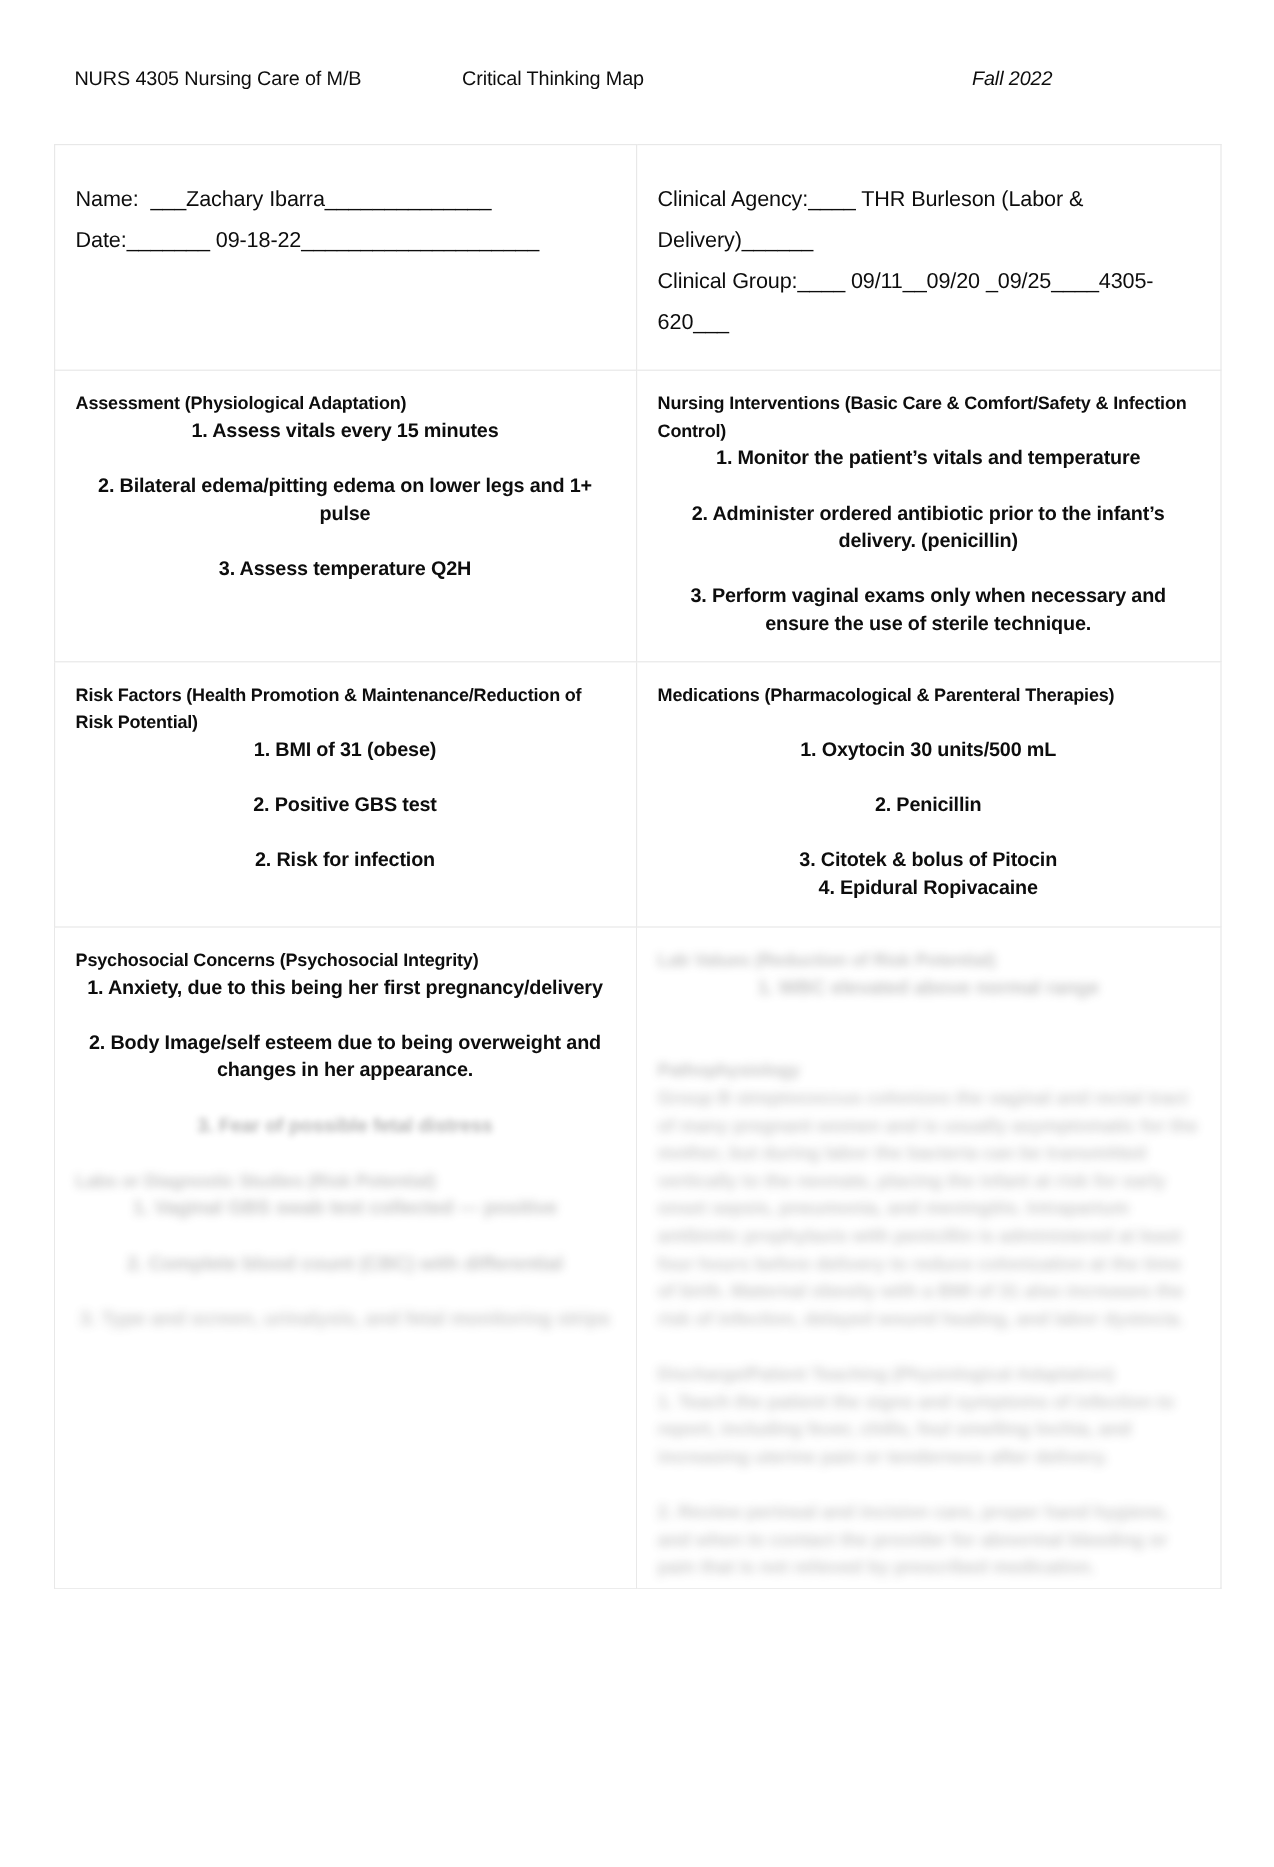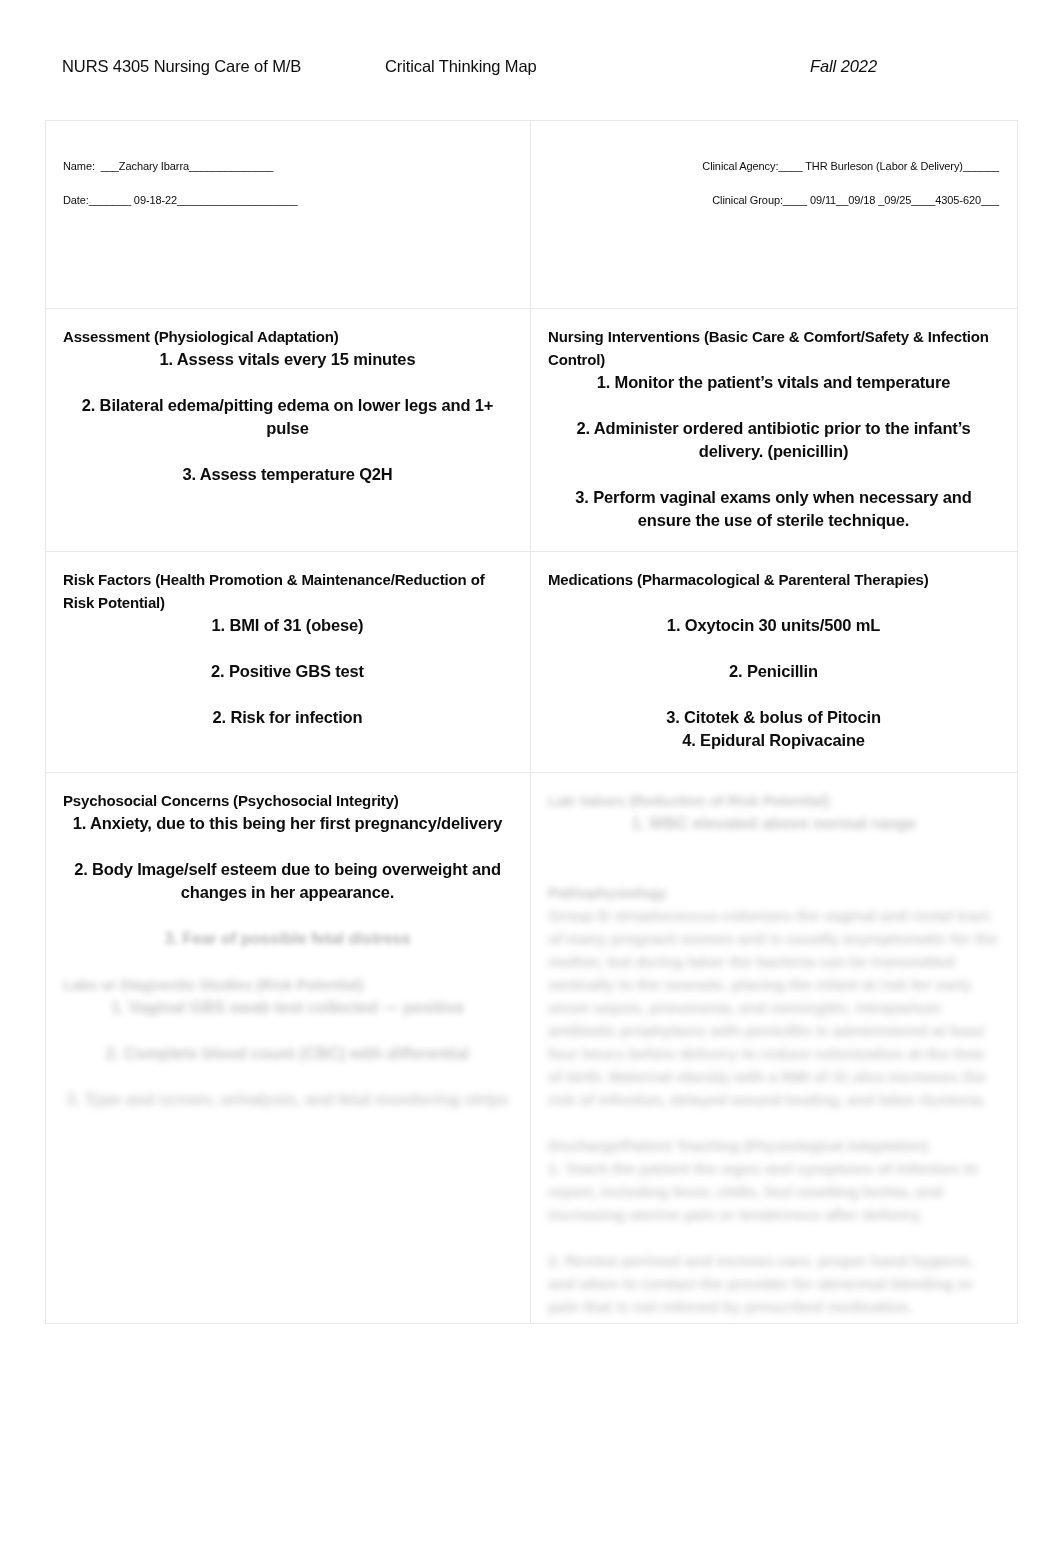--- a/index.html
+++ b/index.html
@@ -65,21 +65,21 @@
   .cell-inner {
     padding: 22px 18px 14px 17px;
   }
 
   
   col.c-left  { width: 485px; }
   col.c-right { width: 487px; }
 
   
   .idline {
-    font-size: 11px;
+    font-size: 18px;
     line-height: 34px;
     white-space: pre;
     letter-spacing: -0.1px;
   }
   .idline.wrap {
     white-space: normal;
   }
 
   .sect-head {
     font-size: 15px;
@@ -149,23 +149,23 @@
     <tbody>
 
       <tr>
         <td>
           <div class="cell-inner" style="padding-top:28px;min-height:145px;">
             <div class="idline">Name:  ___Zachary Ibarra______________</div>
             <div class="idline">Date:_______ 09-18-22____________________</div>
           </div>
         </td>
         <td>
-          <div class="cell-inner" style="padding-top:28px;min-height:145px;text-align:right;">
+          <div class="cell-inner" style="padding-top:28px;min-height:145px;">
             <div class="idline wrap">Clinical Agency:____ THR Burleson (Labor &amp; Delivery)______</div>
-            <div class="idline wrap">Clinical Group:____ 09/11__09/18 _09/25____4305-620___</div>
+            <div class="idline wrap">Clinical Group:____ 09/11__09/20 _09/25____4305-620___</div>
           </div>
         </td>
       </tr>
 
       <tr>
         <td>
           <div class="cell-inner" style="padding-top:16px;min-height:212px;">
             <p class="sect-head">Assessment (Physiological Adaptation)</p>
             <p class="sect-item">1. Assess vitals every 15 minutes</p>
             <div class="gap"></div>

